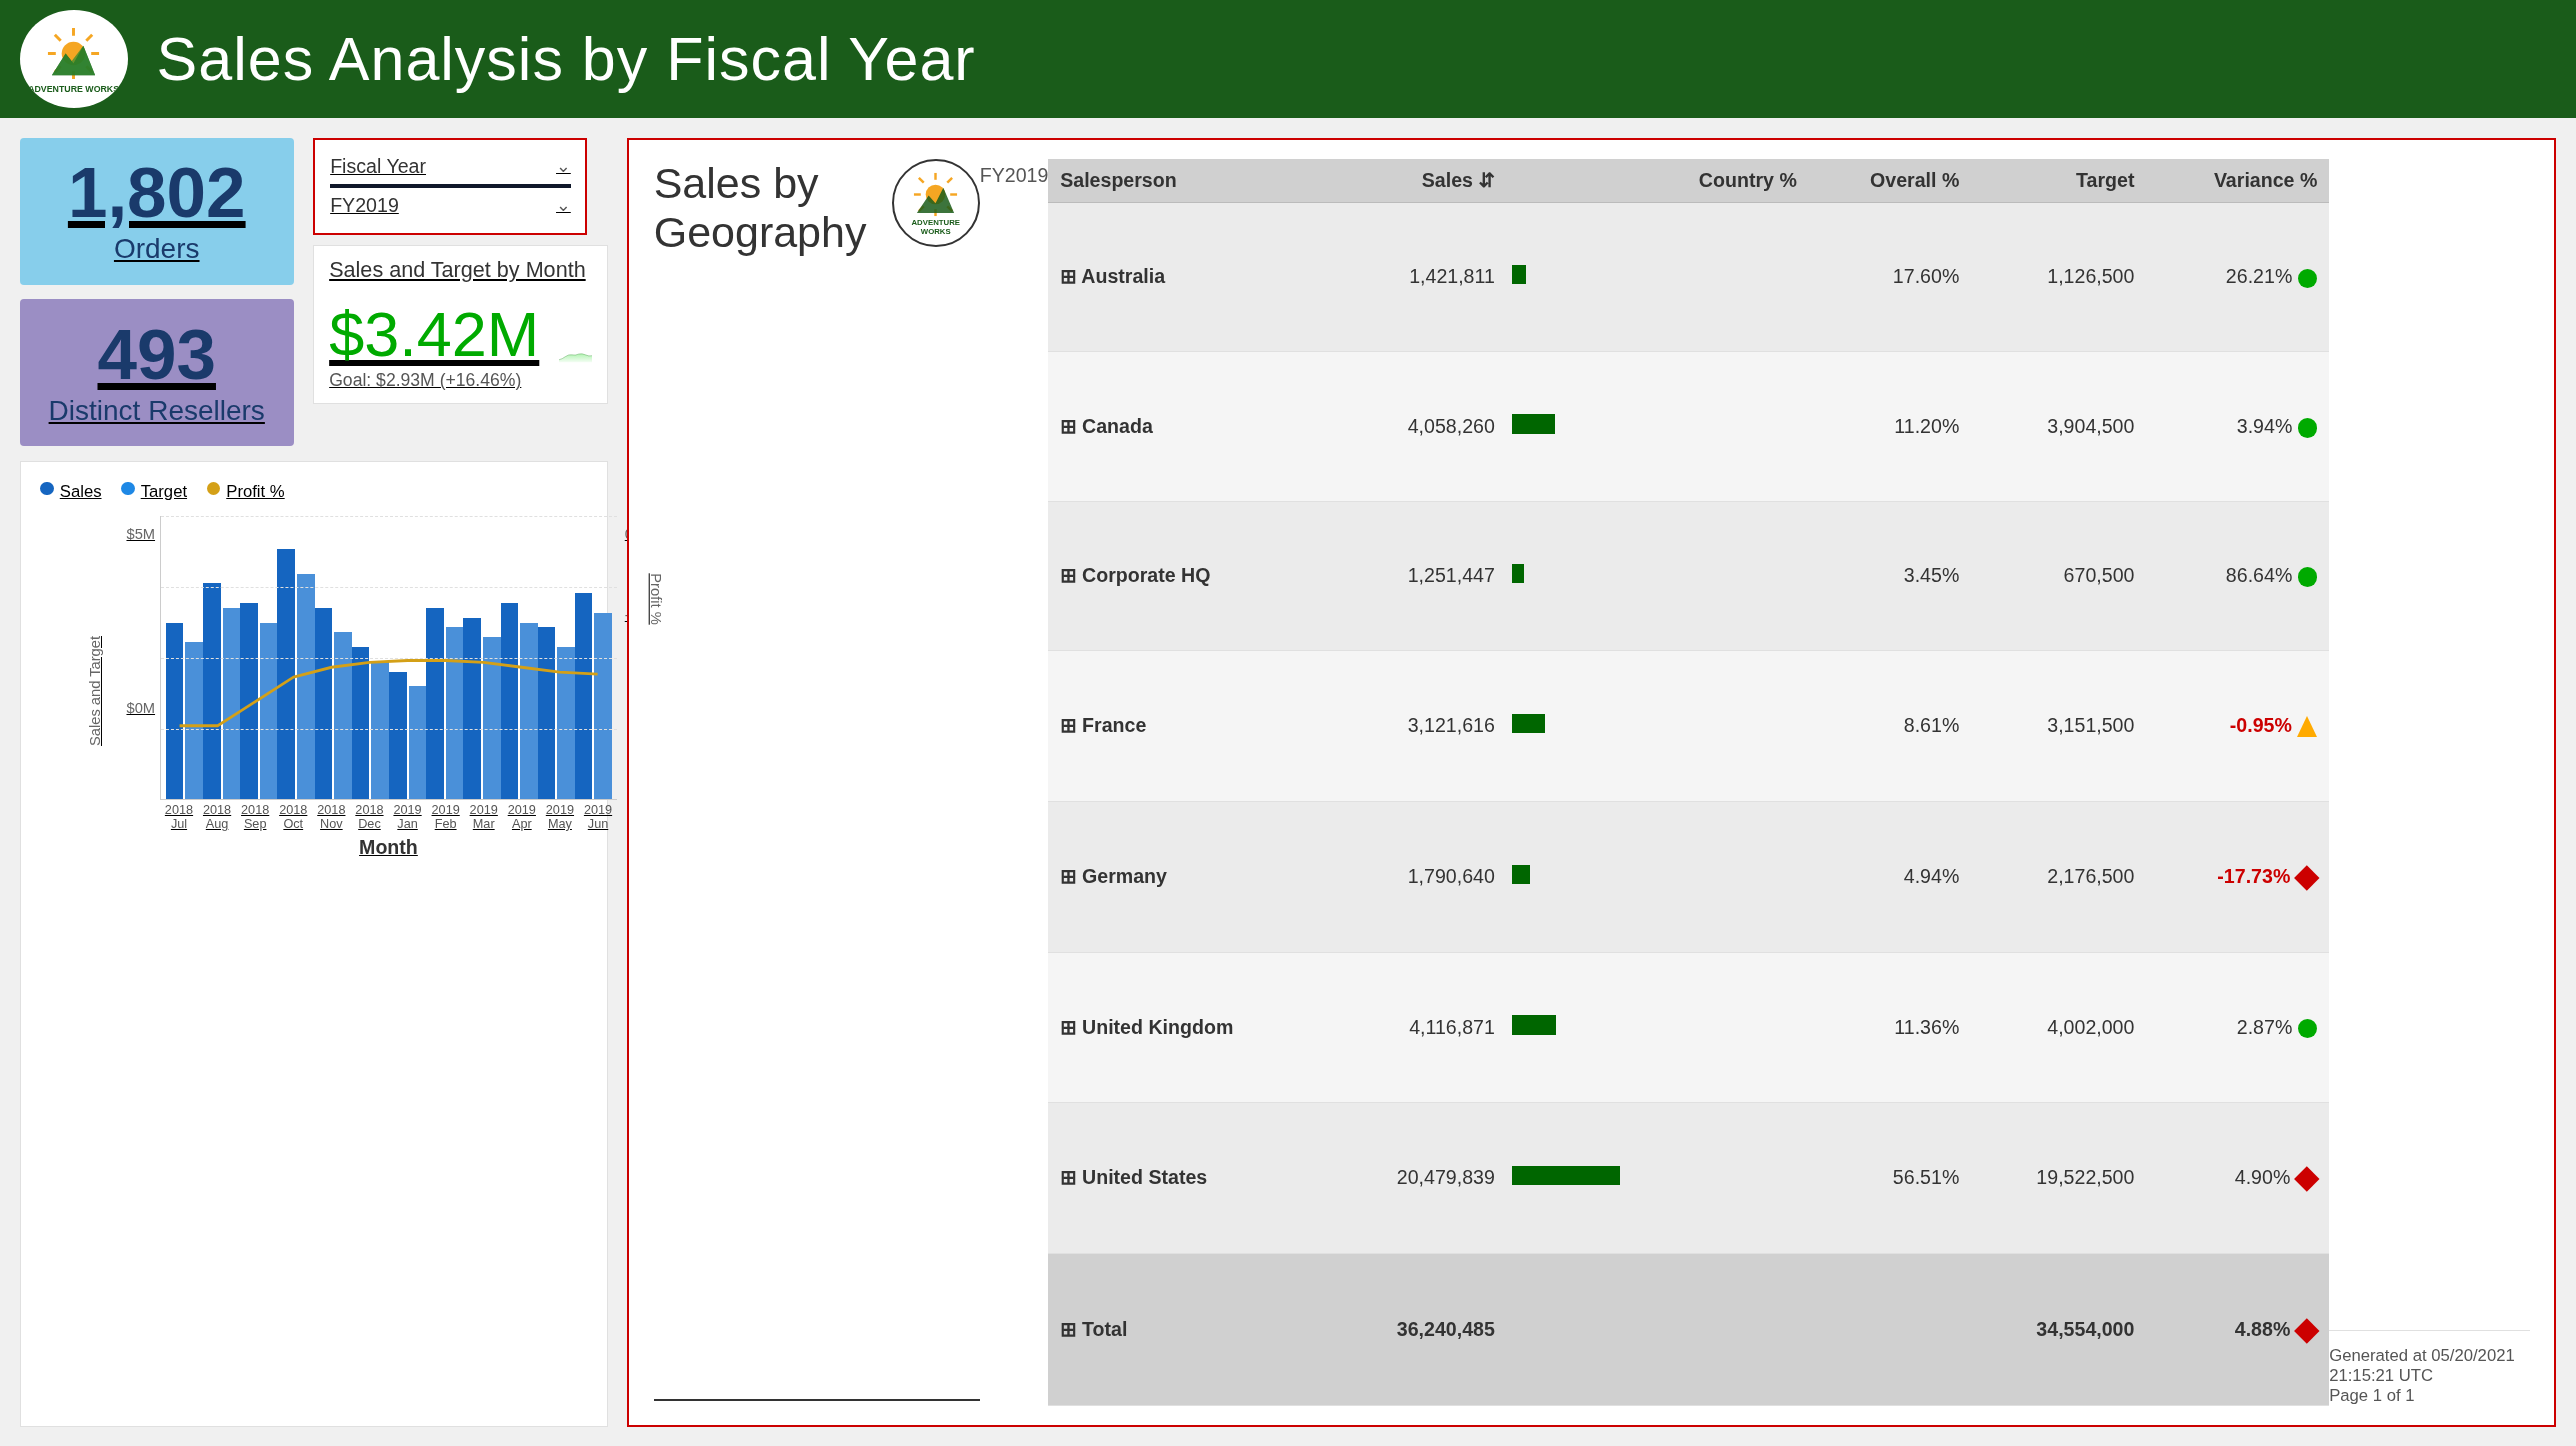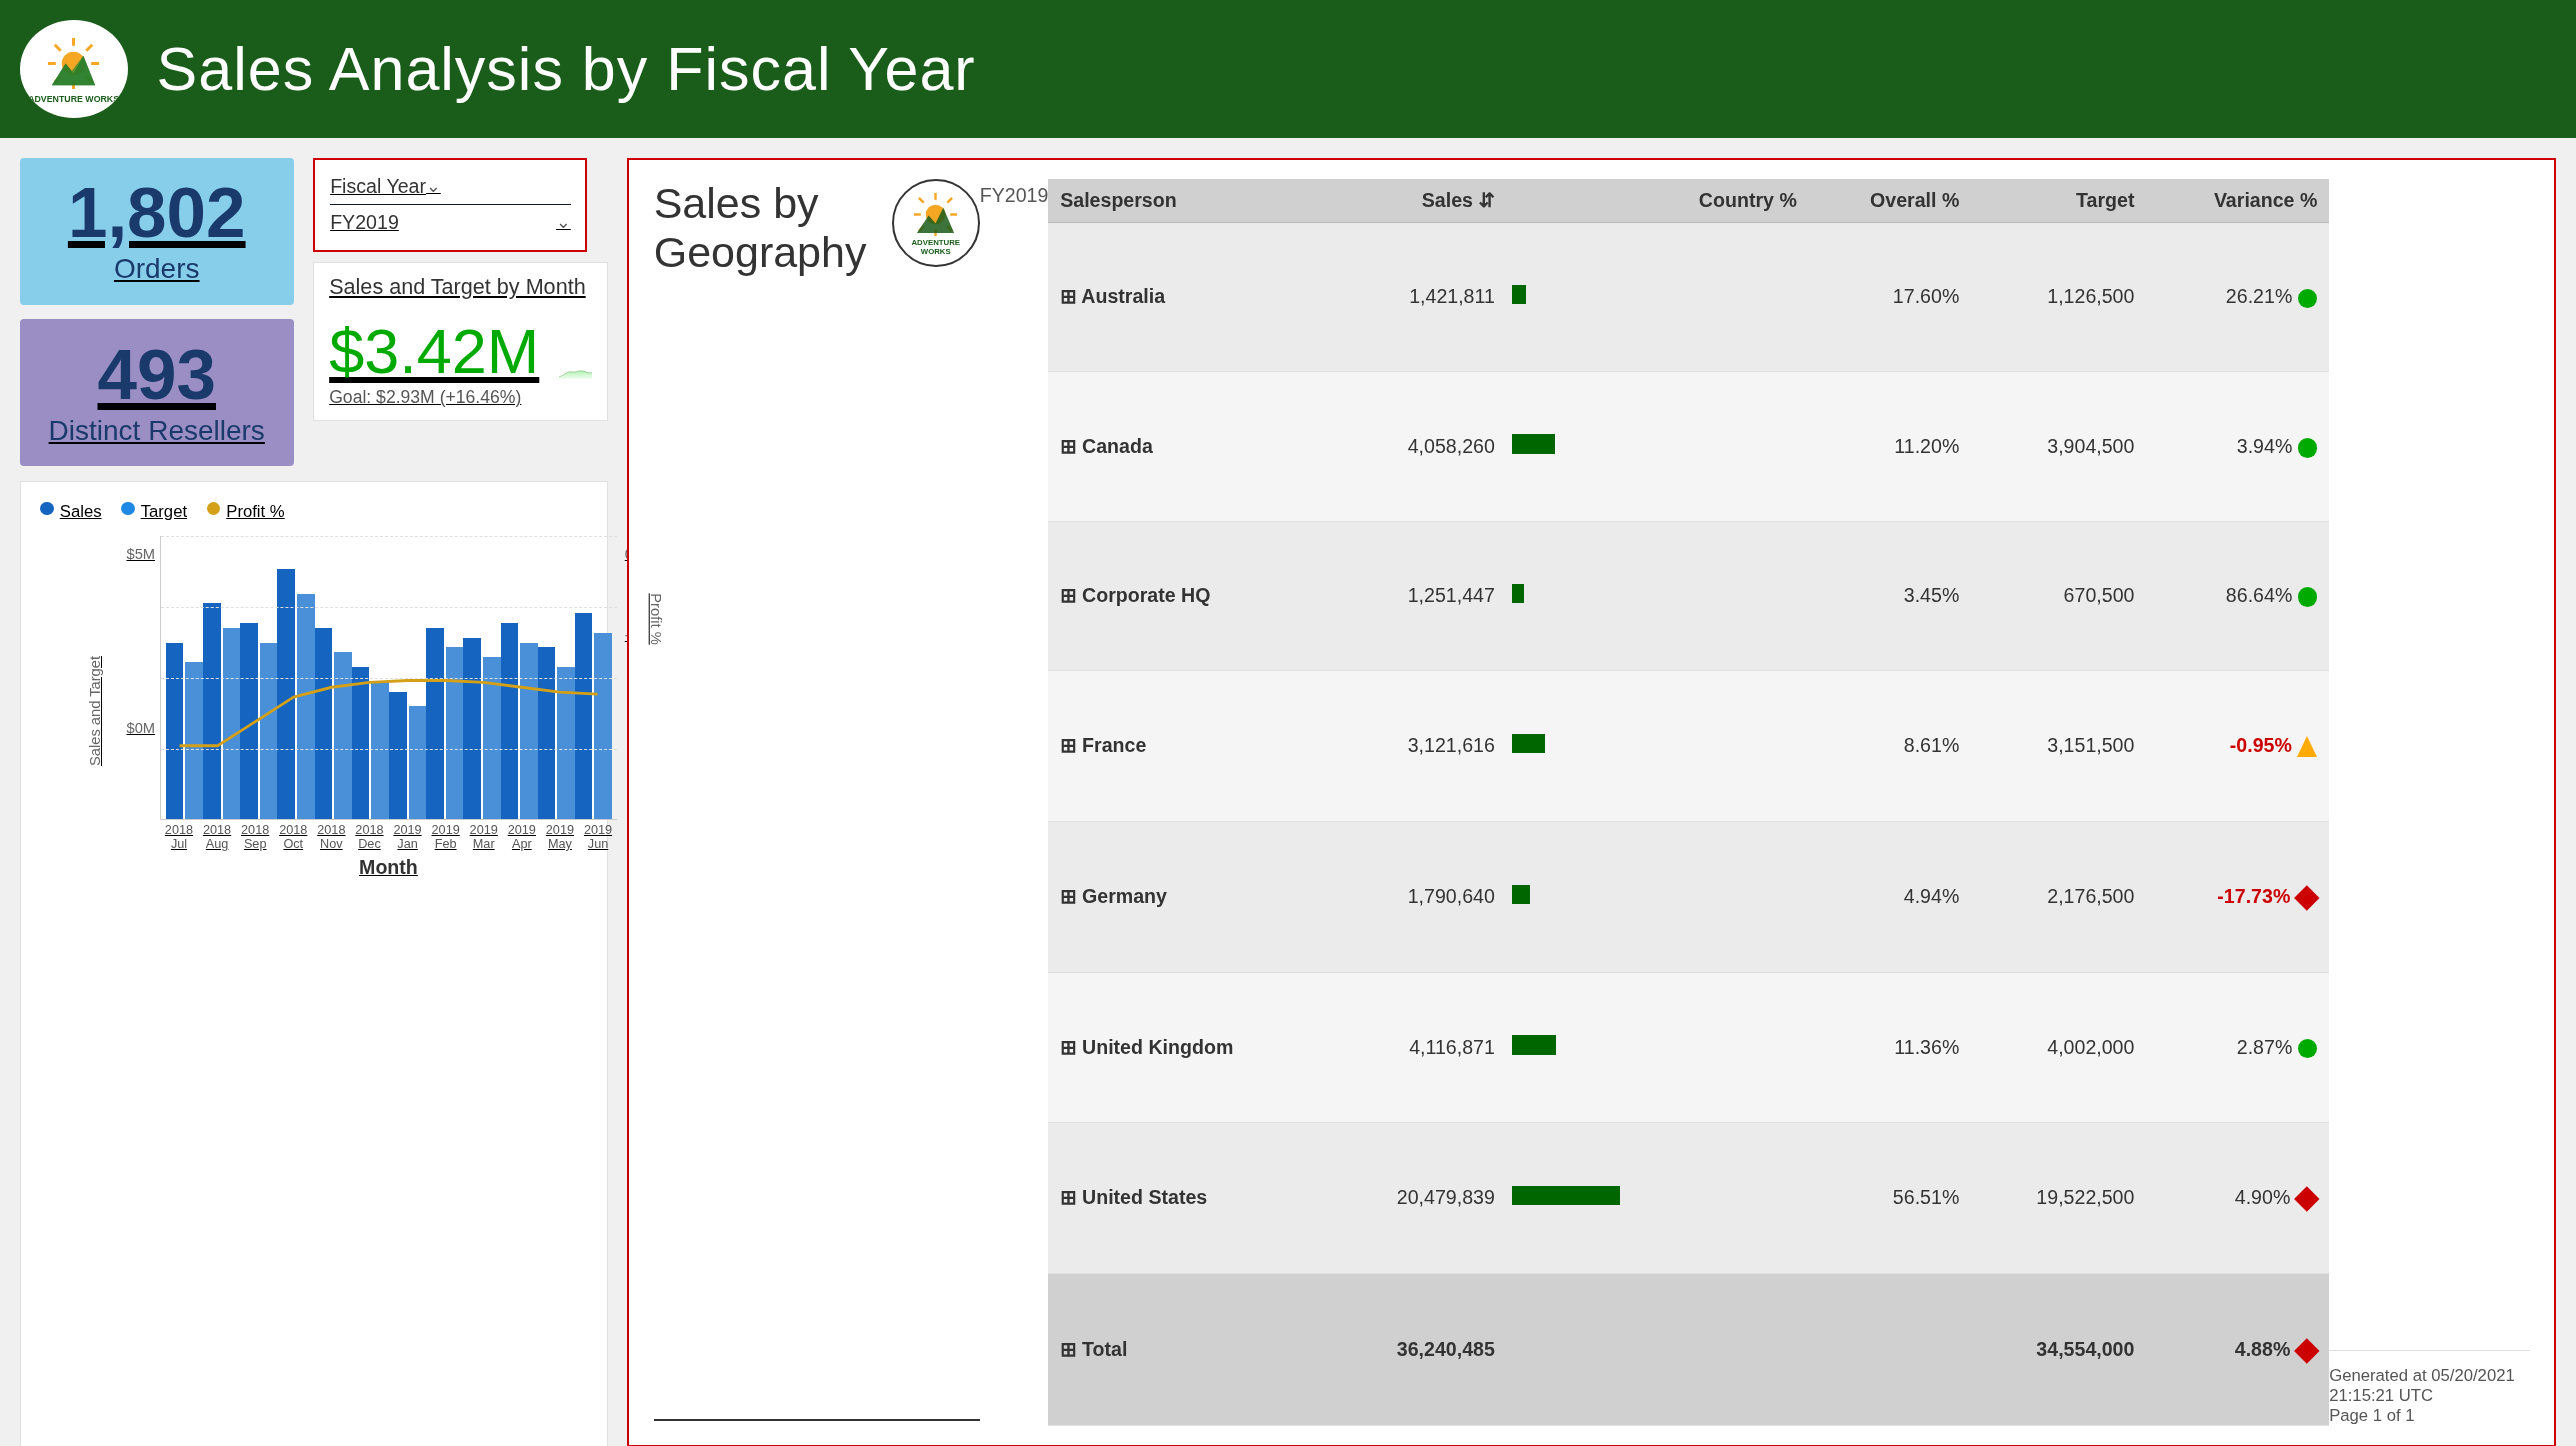--- a/index.html
+++ b/index.html
@@ -4,21 +4,21 @@
   <style>
     * { box-sizing: border-box; margin: 0; padding: 0; }
     body { font-family: 'Segoe UI', Arial, sans-serif; background: #f0f0f0; width: 2576px; min-height: 1447px; overflow-x: hidden; }
 
     
     .header {
       background: #1a5c1a;
       display: flex;
       align-items: center;
       padding: 9.8px 19.6px;
-      height: 138px;
+      height: 118px;
     }
     .logo-container {
       width: 108px;
       height: 98px;
       background: white;
       border-radius: 50%;
       display: flex;
       flex-direction: column;
       align-items: center;
       justify-content: center;
@@ -106,24 +106,24 @@
     }
 
     .filter-box {
       border: 2px solid #cc0000;
       padding: 9.8px 14.7px;
       background: white;
       width: 274px;
     }
     .filter-title-row {
       display: flex;
-      justify-content: flex-start;
+      justify-content: space-between;
       align-items: center;
       padding: 5.9px 0;
-      border-bottom: 1px solid #0f172a;
+      border-bottom: 4px solid #0f172a;
       cursor: pointer;
     }
     .filter-value-row {
       display: flex;
       justify-content: space-between;
       align-items: center;
       padding: 5.9px 0;
       cursor: pointer;
     }
     .filter-text {

